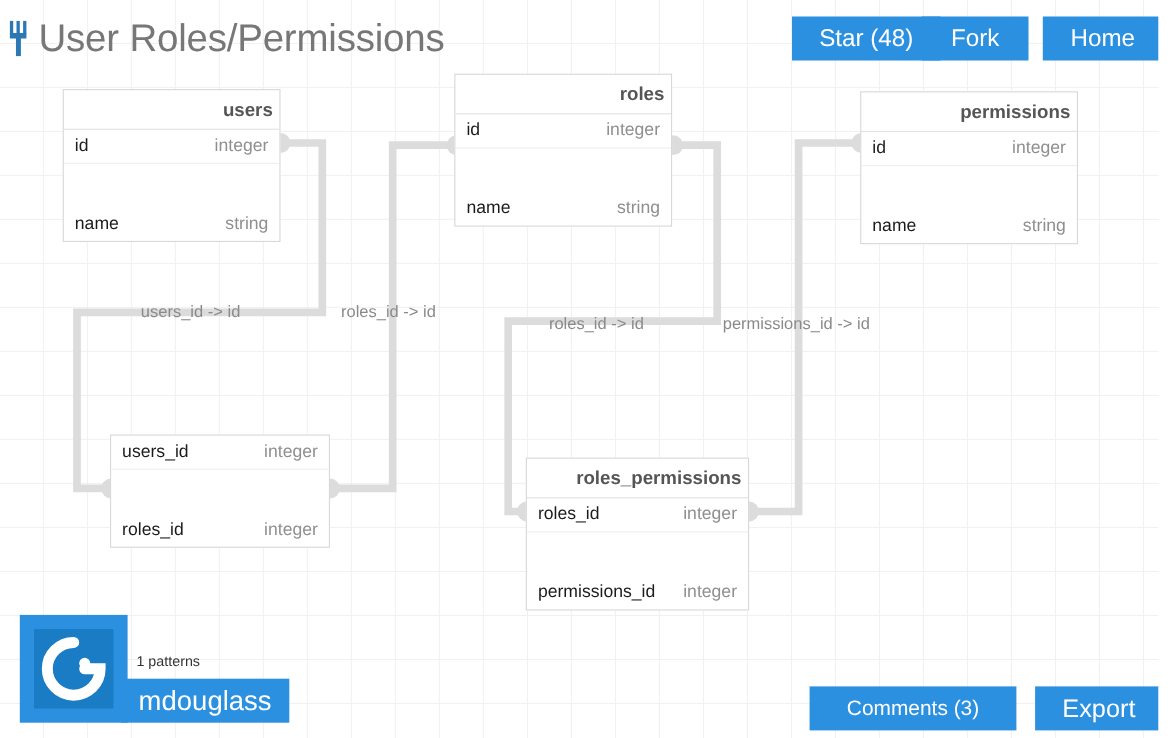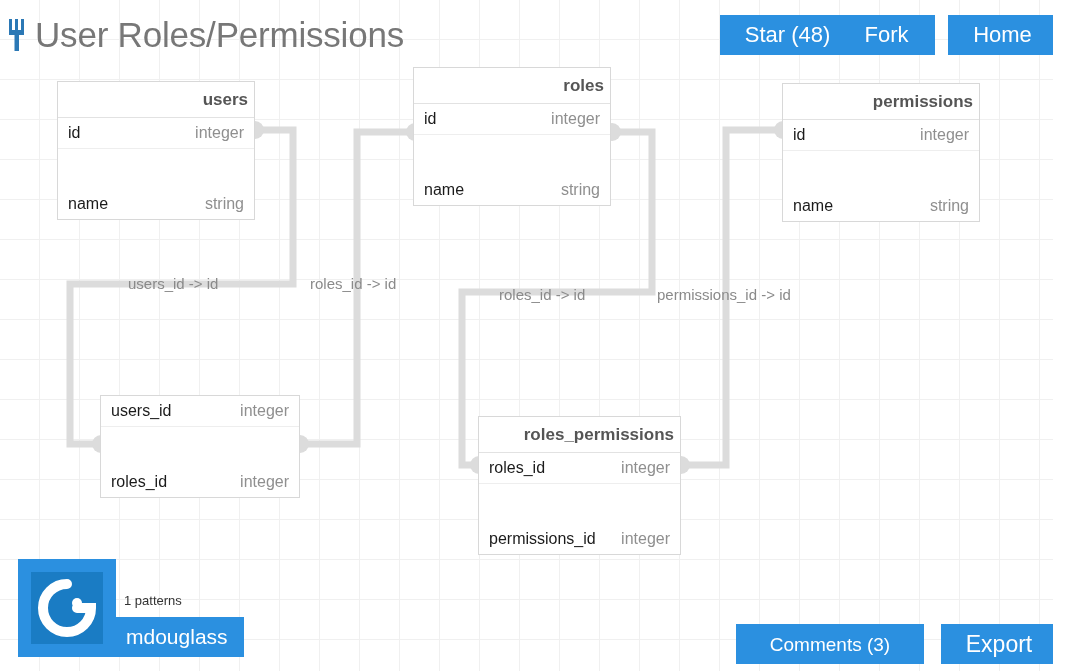--- a/index.html
+++ b/index.html
@@ -144,21 +144,21 @@
     z-index: 6;
   }
   #author-name {
     position: absolute;
     left: 110px;
     top: 617px;
     height: 40px;
     padding: 0 16px;
     background: #2b90e0;
     color: #ffffff;
-    font-size: 21px;
+    font-size: 25px;
     display: flex;
     align-items: center;
     z-index: 6;
   }
 </style>
 </head>
 <body>
 
 <div id="app">
 

